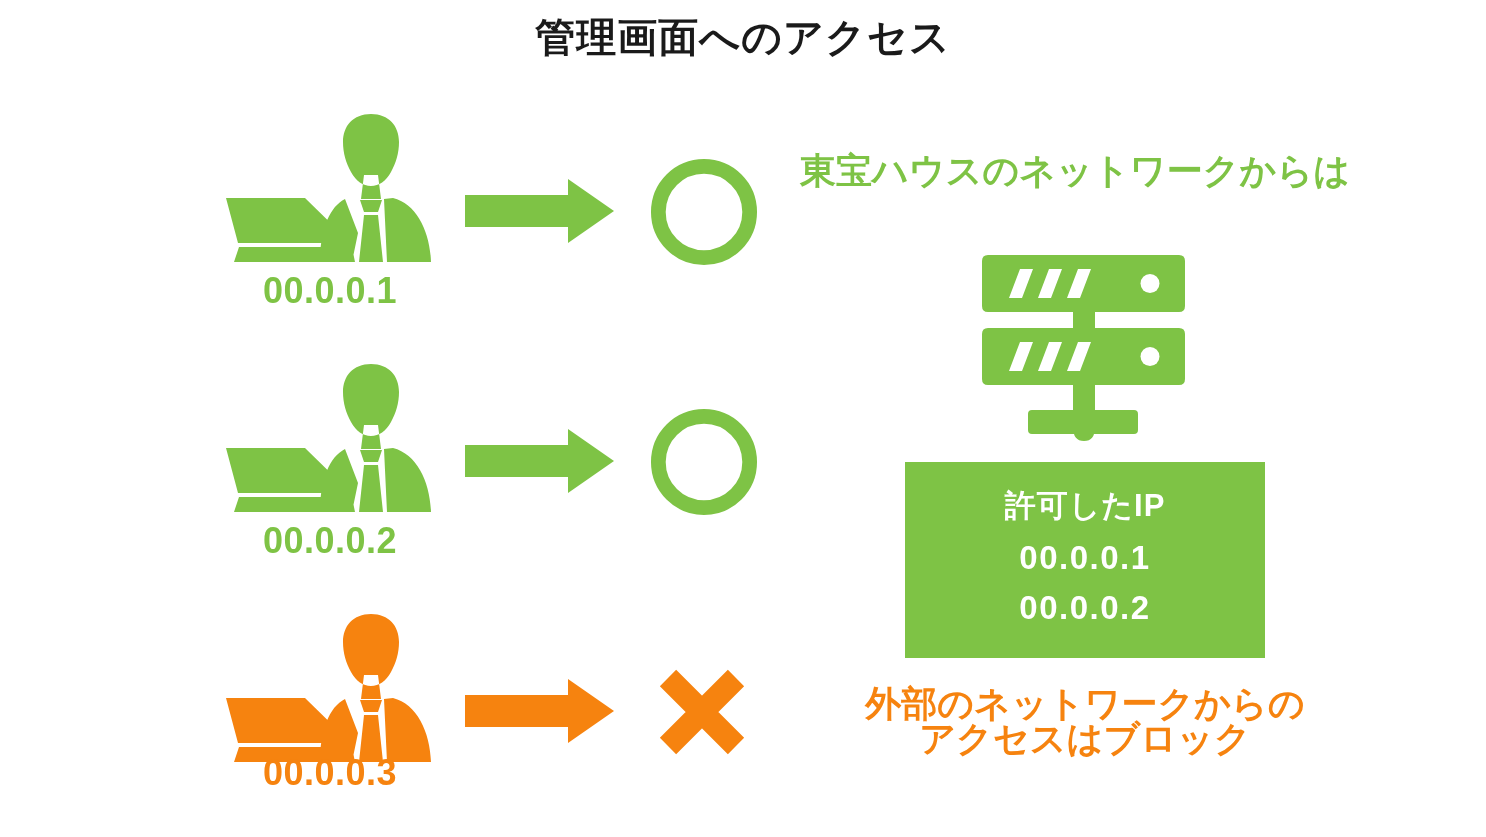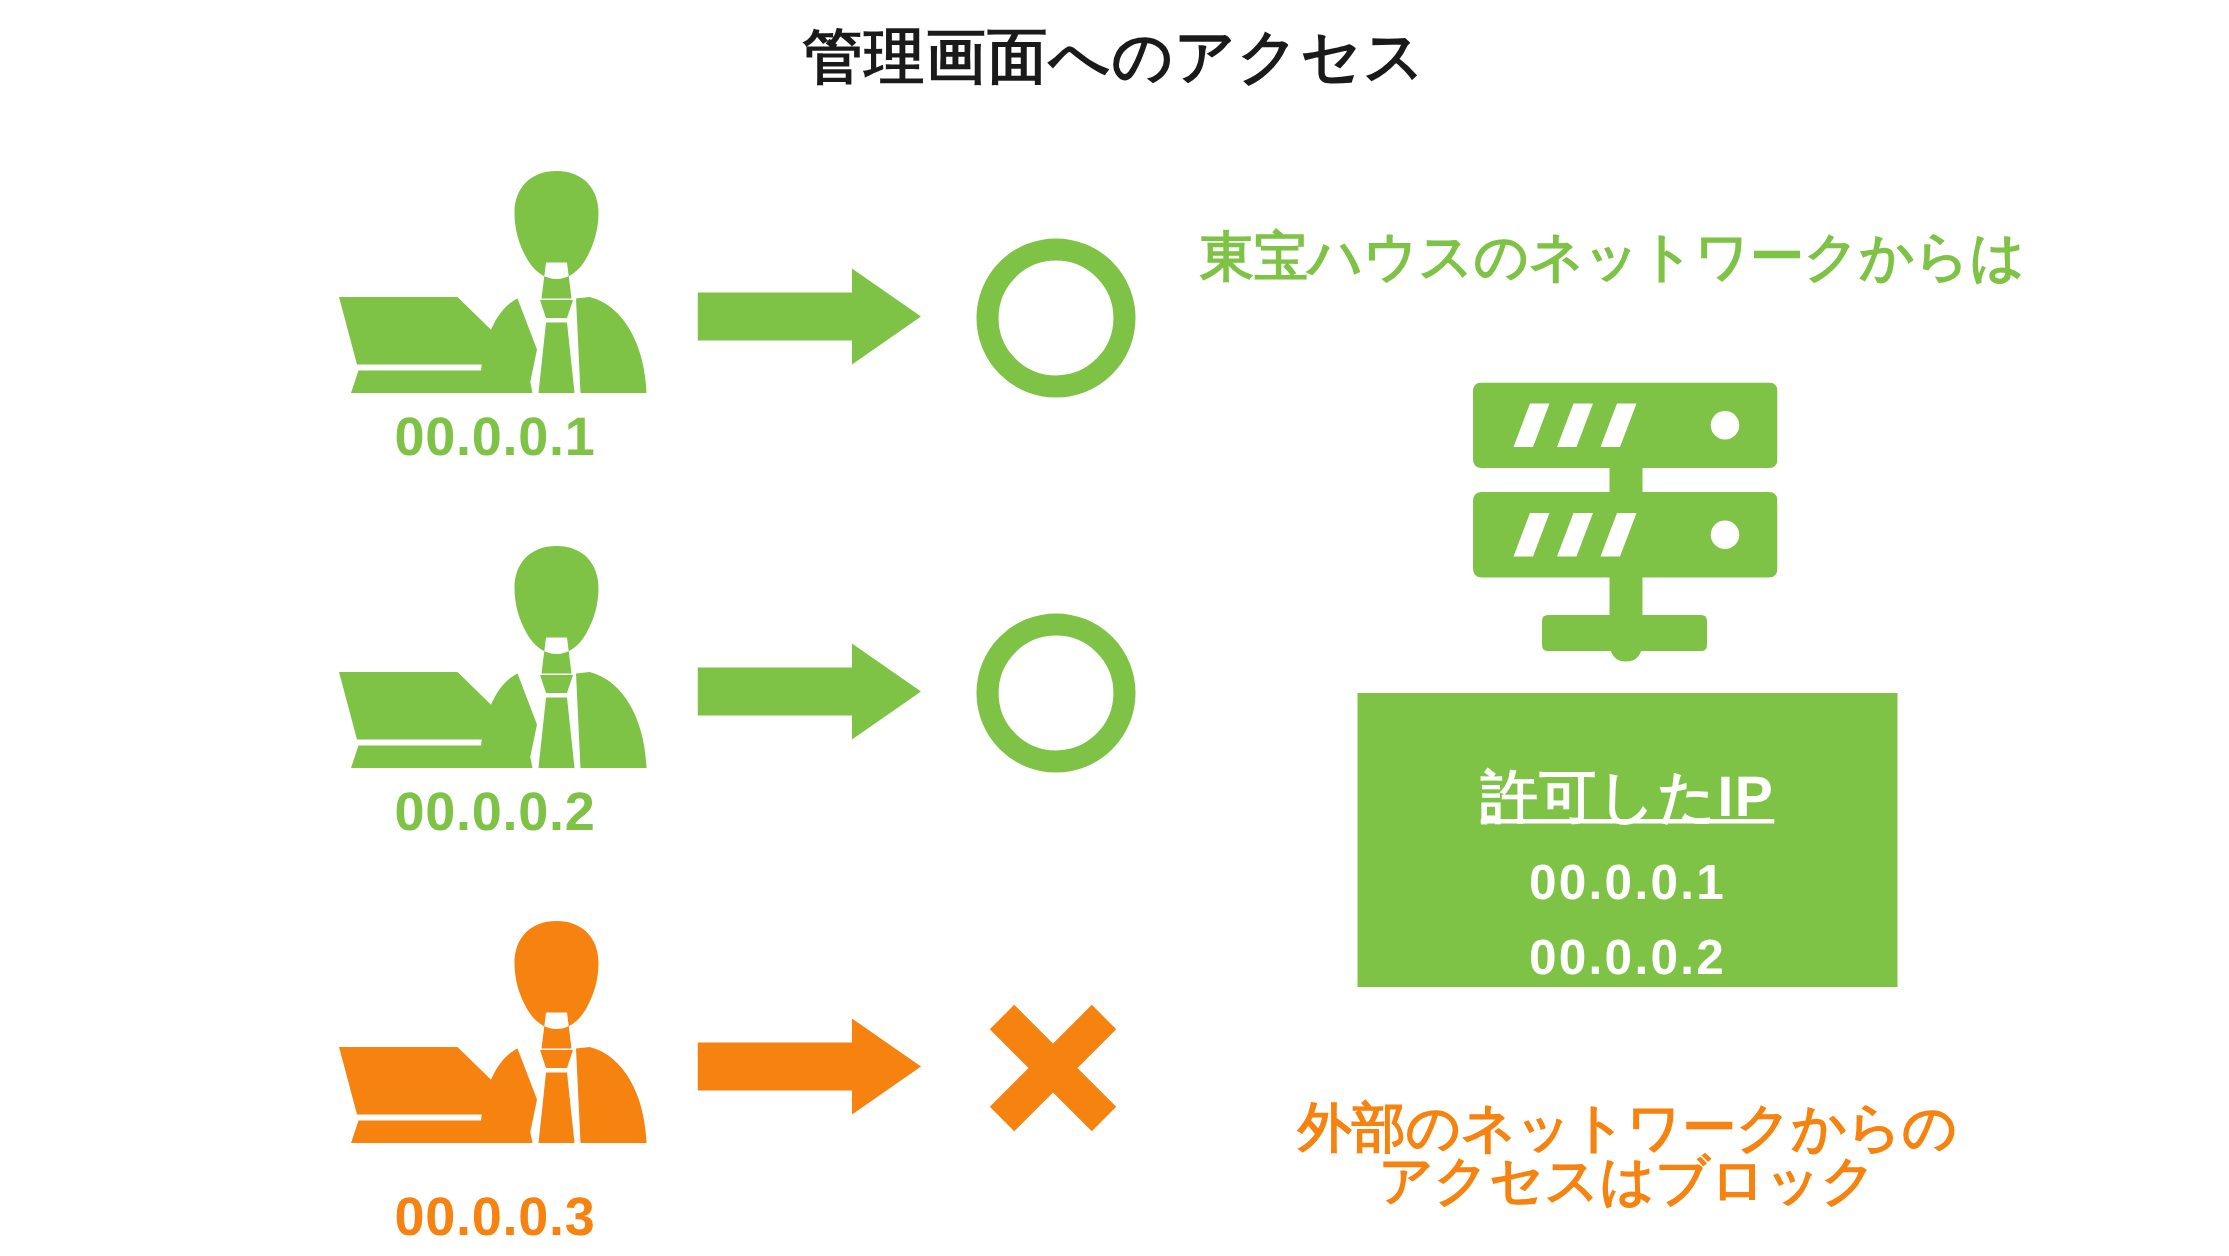--- a/index.html
+++ b/index.html
@@ -19,27 +19,27 @@
   .circle-svg{left:650px;width:108px;height:108px;}
   .x-svg{left:656px;width:92px;height:92px;}
   .ip-label{
     left:215px;width:230px;text-align:center;
     font-size:36px;font-weight:700;letter-spacing:0.5px;
   }
   .caption{
     text-align:center;font-size:36px;font-weight:700;line-height:35px;
   }
   #caption-allowed{left:770px;top:153px;width:610px;}
-  #caption-blocked{left:840px;top:686px;width:490px;margin-top:48px;}
+  #caption-blocked{left:840px;top:686px;width:490px;}
   #server-icon{left:982px;top:255px;width:203px;height:188px;}
   #allowed-ip-box{
     left:905px;top:462px;width:360px;height:196px;
     background:var(--green,#7EC345);color:#fff;text-align:center;
   }
-  #allowed-ip-heading{margin-top:44px;font-size:38px;font-weight:700;letter-spacing:1px;text-decoration:underline;}
+  #allowed-ip-heading{margin-top:23px;font-size:31px;font-weight:700;letter-spacing:1px;}
   .allowed-ip-value{margin-top:12px;font-size:33px;font-weight:700;letter-spacing:1.5px;}
   svg{display:block;}
 </style>
 </head>
 <body>
 
 <svg aria-hidden="true" style="position:absolute;width:0;height:0;overflow:hidden">
   <defs>
     <symbol id="person-laptop" viewBox="0 0 210 150">
       <path fill="currentColor" d="
@@ -105,21 +105,21 @@
       </svg>
     <svg class="abs circle-svg c-green" style="top:408px">
         <use href="#circle-mark"></use>
       </svg>
   </div>
 
   <div>
     <svg class="abs user-svg c-orange" style="top:612px">
         <use href="#person-laptop"></use>
       </svg>
-    <div class="abs ip-label c-orange" style="top:790px">00.0.0.3</div>
+    <div class="abs ip-label c-orange" style="top:752px">00.0.0.3</div>
     <svg class="abs arrow-svg c-orange" style="top:678px">
         <use href="#arrow-right"></use>
       </svg>
     <svg class="abs x-svg c-orange" style="top:666px">
         <use href="#x-mark"></use>
       </svg>
   </div>
 
   <div id="caption-allowed" class="abs caption c-green">
     <div>東宝ハウスのネットワークからは</div>

